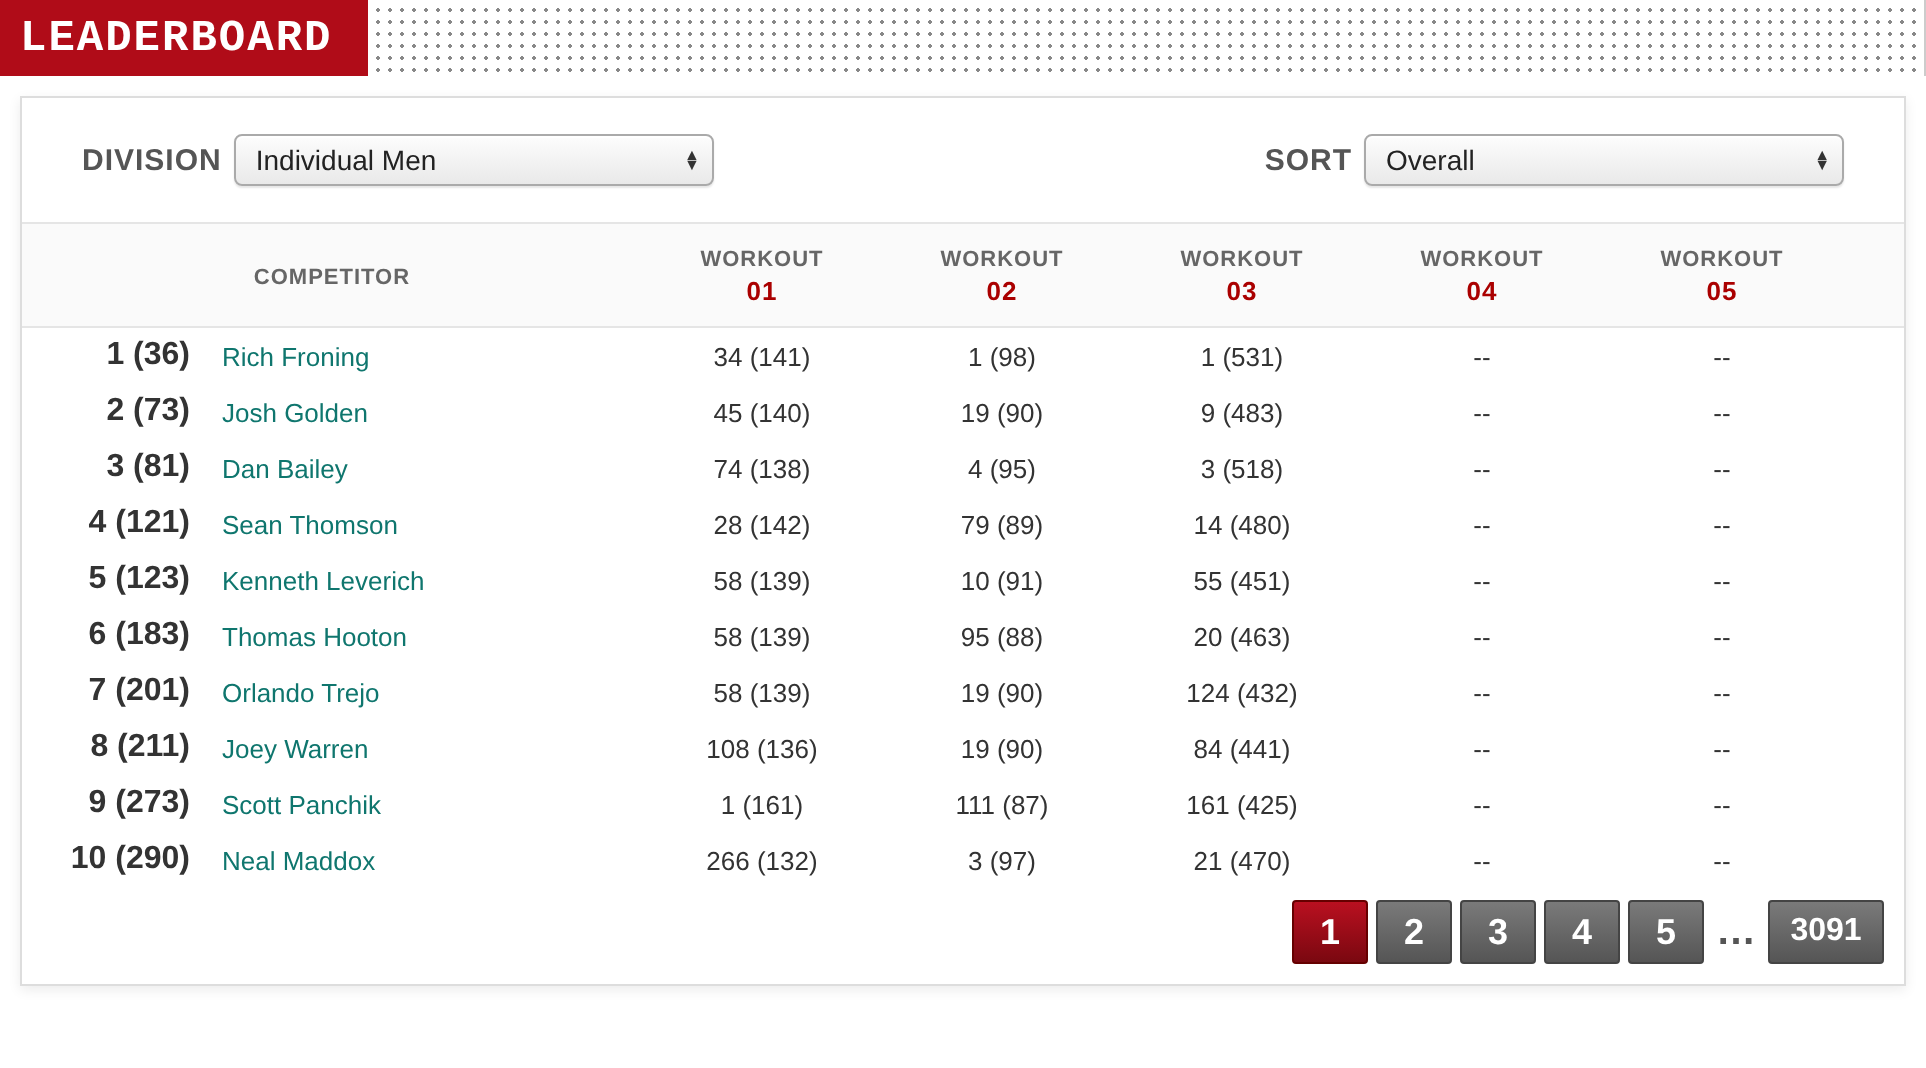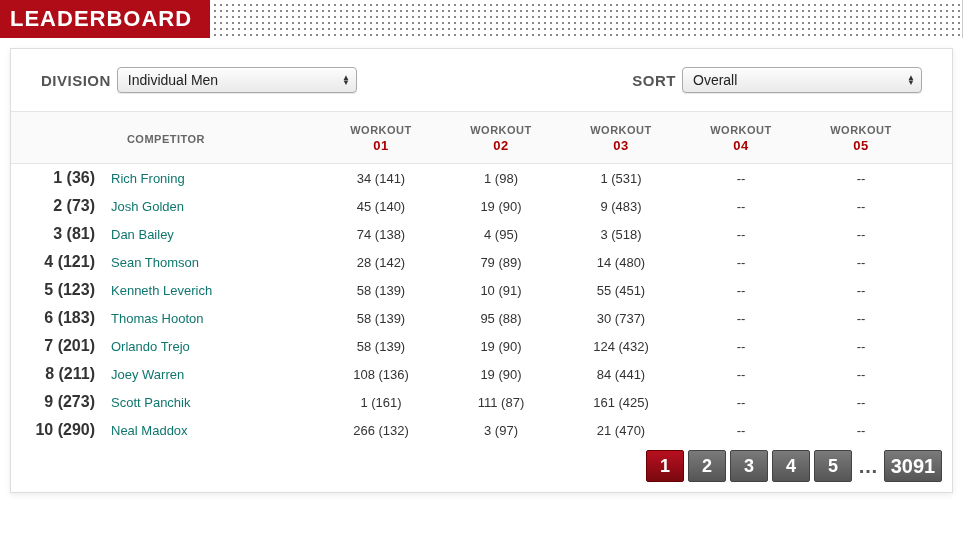--- a/index.html
+++ b/index.html
@@ -12,21 +12,21 @@
   }
   .header-bar {
     display: flex;
     align-items: stretch;
     height: 38px;
     border-bottom: none;
   }
   .header-title {
     background: #b00c18;
     color: #fff;
-    font-family: Liberation Sans, sans-serif;
+    font-family: Liberation Mono, monospace;
     font-weight: 900;
     font-size: 22px;
     letter-spacing: 1px;
     padding: 6px 18px 6px 10px;
     display: flex;
     align-items: center;
     text-align: center;
   }
   .header-dots {
     flex: 1;
@@ -170,21 +170,21 @@
   .page-btn.active {
     background: linear-gradient(#b91020, #7a0810);
     border-color: #600;
   }
   .page-ellipsis {
     color: #555;
     font-weight: 900;
     font-size: 20px;
     padding: 0 2px;
   }
-  .page-btn.wide { width: 58px; font-size: 20px; }
+  .page-btn.wide { width: 58px; font-size: 16px; }
 </style>
 </head>
 <body>
 
 <div class="header-bar">
   <div class="header-title">LEADERBOARD</div>
   <div class="header-dots"></div>
 </div>
 
 <div class="panel">
@@ -271,21 +271,21 @@
         <div class="cell-workout">10 (91)</div>
         <div class="cell-workout">55 (451)</div>
         <div class="cell-workout">--</div>
         <div class="cell-workout">--</div>
       </div>
       <div class="row">
         <div class="cell-rank">6 (183)</div>
         <div class="cell-name">Thomas Hooton</div>
         <div class="cell-workout">58 (139)</div>
         <div class="cell-workout">95 (88)</div>
-        <div class="cell-workout">30 (737)</div>
+        <div class="cell-workout">20 (463)</div>
         <div class="cell-workout">--</div>
         <div class="cell-workout">--</div>
       </div>
       <div class="row">
         <div class="cell-rank">7 (201)</div>
         <div class="cell-name">Orlando Trejo</div>
         <div class="cell-workout">58 (139)</div>
         <div class="cell-workout">19 (90)</div>
         <div class="cell-workout">124 (432)</div>
         <div class="cell-workout">--</div>

